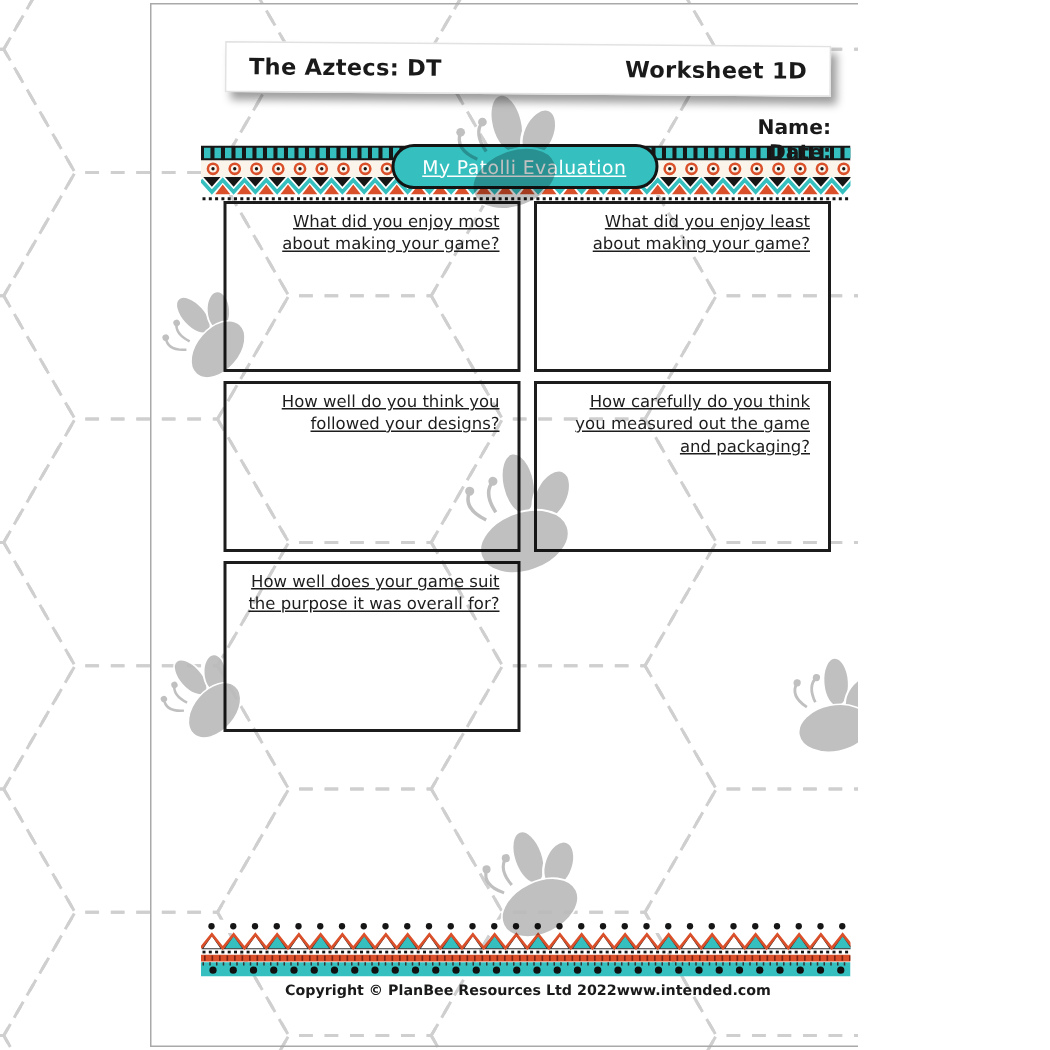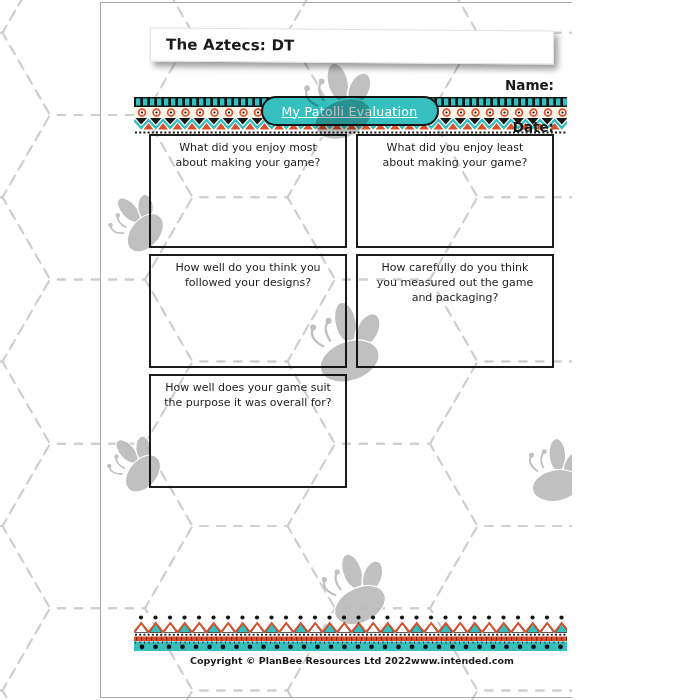--- a/index.html
+++ b/index.html
@@ -11,36 +11,36 @@
   
   .titlestrip{position:absolute;left:49px;top:26px;width:404px;height:34px;background:#ffffff;
               border:1px solid #e2e2e2;box-shadow:4px 5px 6px rgba(0,0,0,0.38);
               display:flex;justify-content:space-between;align-items:center;padding:0 15px;
               box-sizing:border-box;transform:rotate(0.45deg);z-index:4;}
   .titlestrip span{font-weight:bold;font-size:15px;letter-spacing:0.2px;}
   
   .namedate{position:absolute;left:49px;top:74px;width:404px;display:flex;align-items:flex-end;z-index:4;flex-direction:column;}
   .namedate .lbl{font-weight:bold;font-size:13.5px;white-space:nowrap;}
   .namedate .line{flex:1;border-bottom:1.6px solid #222;height:14px;margin:0 4px;}
-  .namedate .date{margin-left:26px;margin-top:25px;}
+  .namedate .date{margin-left:26px;}
   
   #topborder{position:absolute;left:33px;top:94px;width:433px;height:37px;z-index:3;}
   #bottomborder{position:absolute;left:33px;top:610px;width:433px;height:38px;z-index:3;}
   
   .badge{position:absolute;left:50%;top:93px;transform:translateX(-50%);width:178px;height:30px;
          background:#35c0bf;border:2px solid #141414;border-radius:15px;display:flex;
          align-items:center;justify-content:center;z-index:10;box-sizing:border-box;}
   .badge span{position:relative;z-index:60;color:#ffffff;font-size:12.5px;
               text-decoration:underline;letter-spacing:0.3px;white-space:nowrap;}
   
   .qgrid{position:absolute;left:48px;top:131px;width:405px;display:grid;
          grid-template-columns:1fr 1fr;column-gap:9px;row-gap:6px;grid-auto-rows:114px;z-index:4;}
   .qbox{border:2px solid #1c1c1c;background:transparent;box-sizing:border-box;
         padding:5px 12px 0 12px;}
-  .qtext{font-size:11px;line-height:1.35;text-align:center;color:#1d1d1d;}
+  .qtext{font-size:11px;line-height:1.35;text-align:right;color:#1d1d1d;text-decoration:underline;}
   .answer-area{width:100%;height:70%;}
   
   .footer{position:absolute;left:48px;top:652px;width:406px;display:flex;
           justify-content:center;z-index:4;}
   .footer span{font-weight:bold;font-size:9.5px;}
   
   .bee{position:absolute;z-index:50;mix-blend-mode:multiply;opacity:0.9;pointer-events:none;}
 </style>
 </head>
 <body>
@@ -103,20 +103,21 @@
         <ellipse cx="78" cy="36" rx="12" ry="20" transform="rotate(24 78 36)" stroke="#ffffff" stroke-width="2"></ellipse>
         <ellipse cx="59" cy="71" rx="34" ry="22" transform="rotate(-21 59 71)" stroke="#ffffff" stroke-width="1.5"></ellipse>
       </g>
     </defs>
   </svg>
 
   <div class="panel">
 
     <div class="titlestrip">
       <span>The Aztecs: DT</span>
+      <span>Worksheet 1D</span>
     </div>
 
     <div class="namedate">
       <span class="lbl">Name:</span>
       <span class="line" style="flex:1.2"></span>
       <span class="lbl date">Date:</span>
       <span class="line"></span>
     </div>
 
     <svg id="topborder" viewBox="0 0 433 37">

